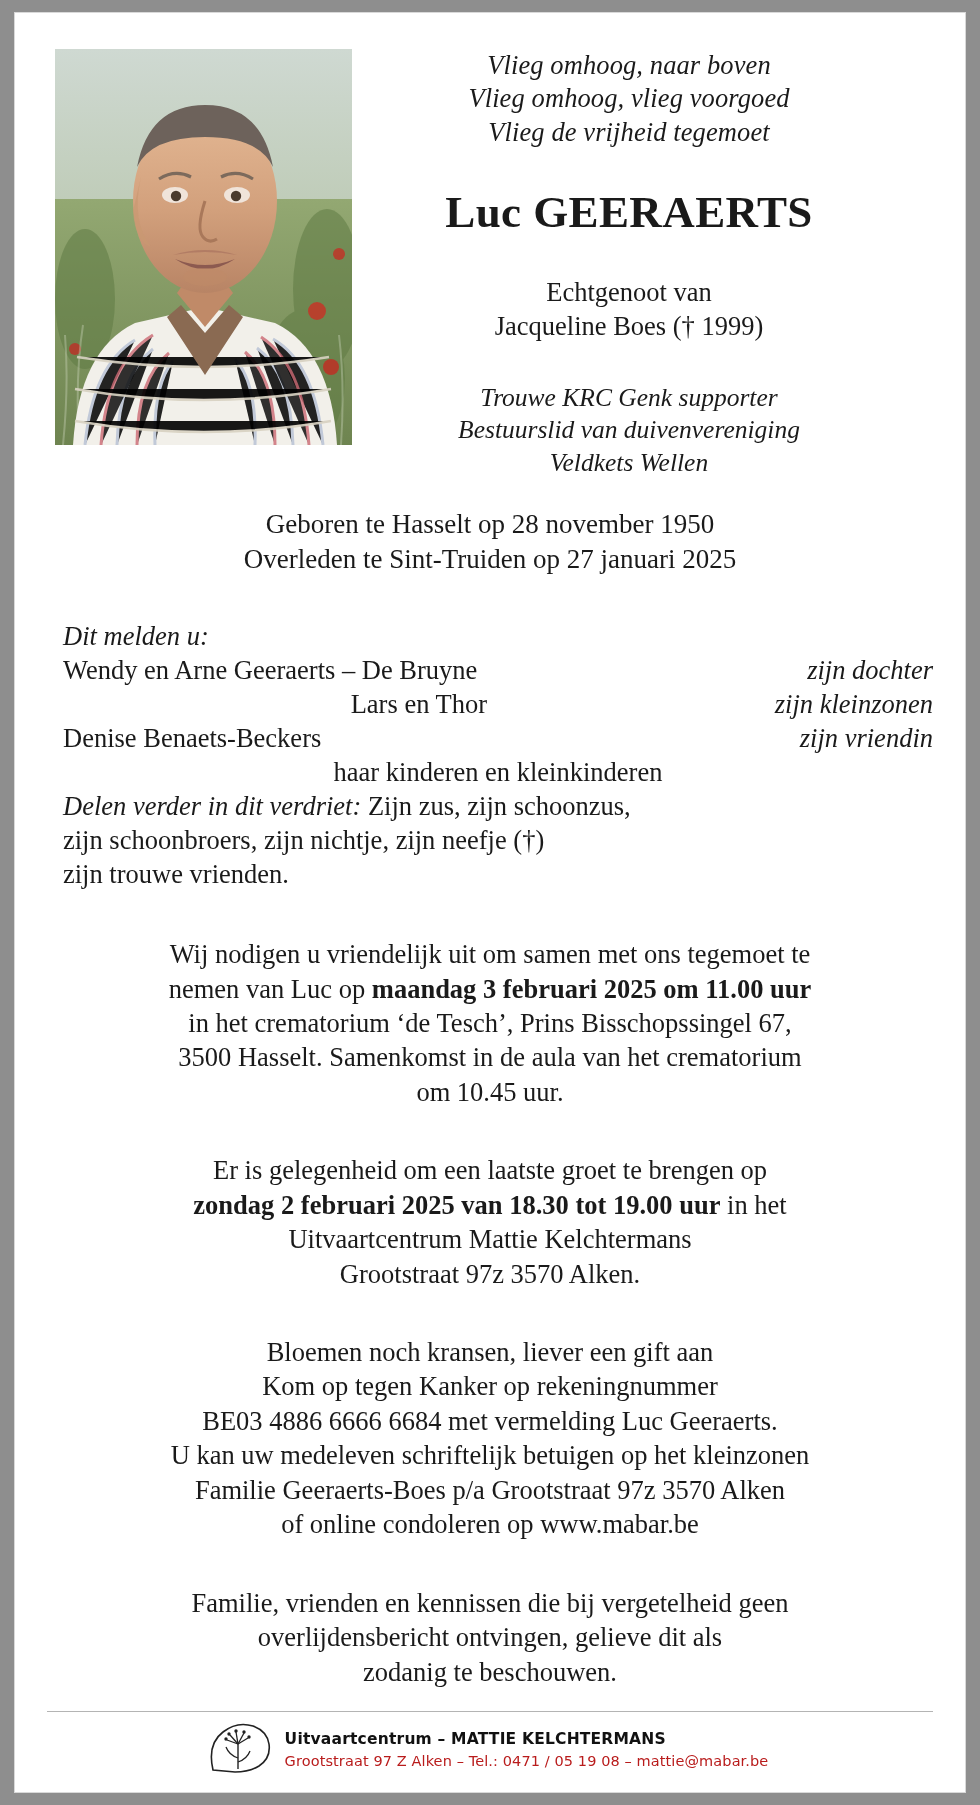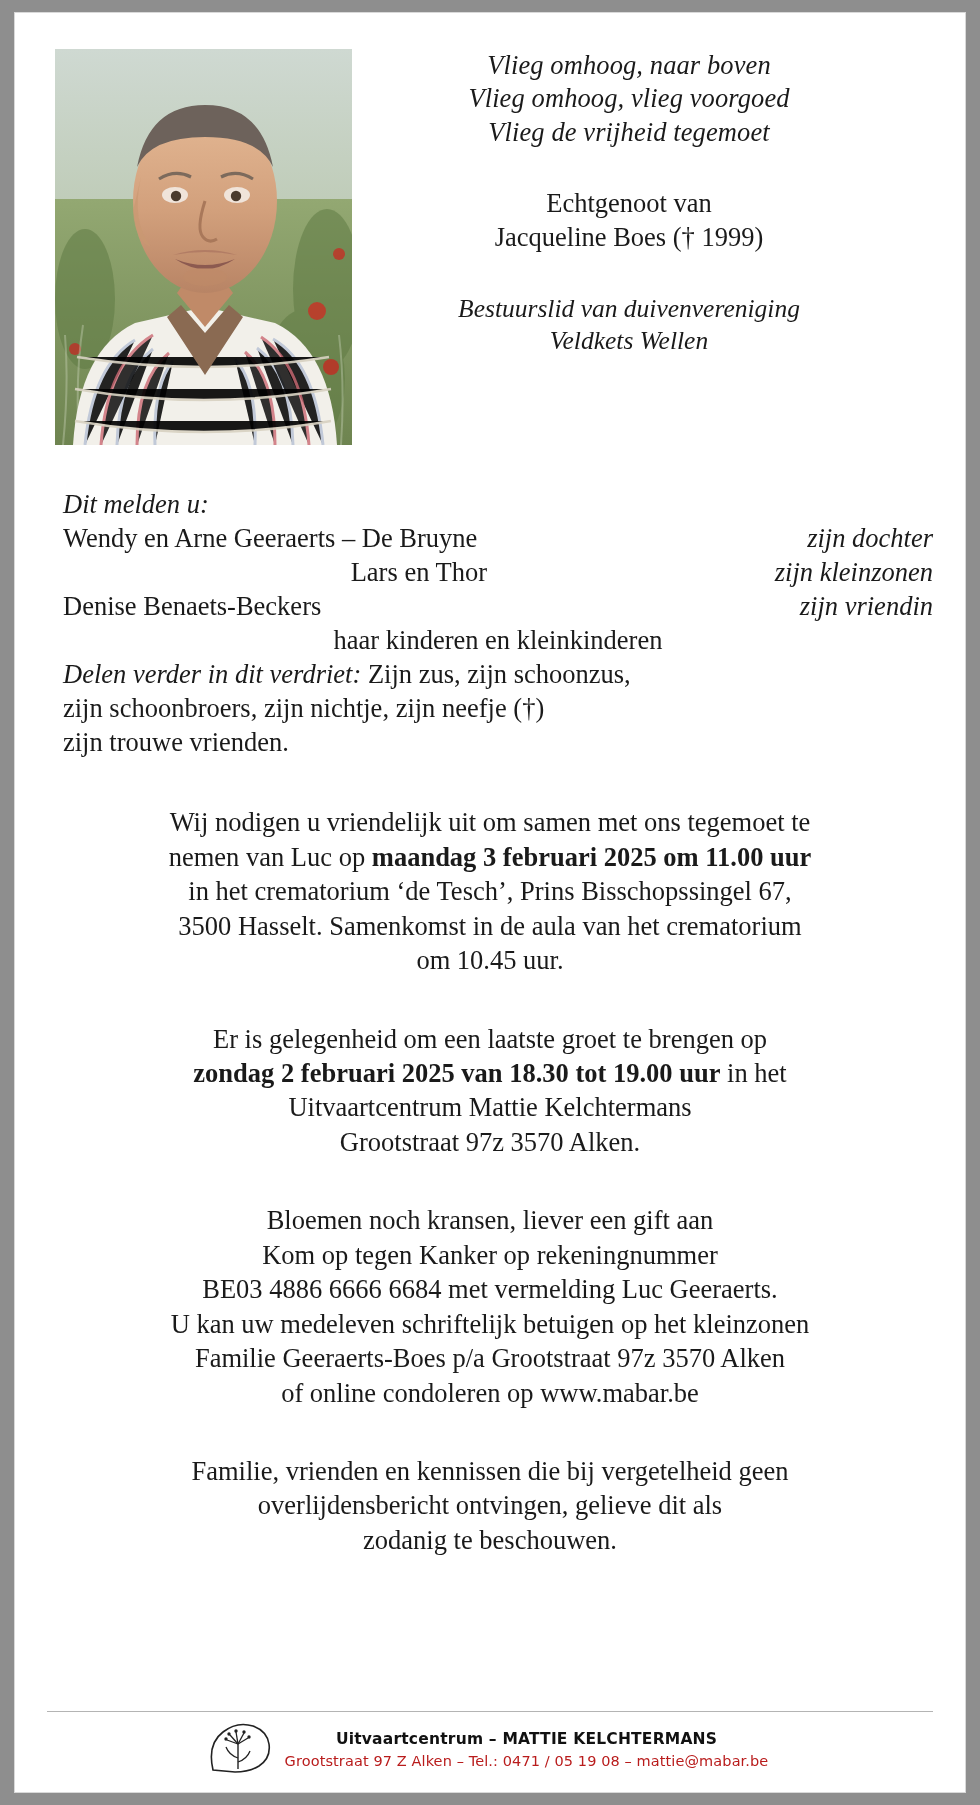--- a/index.html
+++ b/index.html
@@ -136,21 +136,20 @@
   }
   .footer {
     position: absolute;
     left: 0;
     right: 7px;
     bottom: 14px;
     display: flex;
     align-items: center;
     justify-content: center;
     gap: 14px;
-    text-align: center;
   }
   .footer-logo {
     width: 66px;
     height: 58px;
   }
   .footer-logo svg { display:block; width:100%; height:100%; }
   .footer-lines {
     font-family: "DejaVu Sans", "Liberation Sans", sans-serif;
   }
   .footer-title {
@@ -256,33 +255,39 @@
       </div>
     </div>
 
     <div class="header-text">
       <div class="poem">
         <div>Vlieg omhoog, naar boven</div>
         <div>Vlieg omhoog, vlieg voorgoed</div>
         <div>Vlieg de vrijheid tegemoet</div>
       </div>
 
+      <div class="deceased-name">Luc GEERAERTS</div>
 
       <div class="spouse-block">
         <div>Echtgenoot van</div>
         <div>Jacqueline Boes († 1999)</div>
       </div>
 
       <div class="roles-block">
+        <div>Trouwe KRC Genk supporter</div>
         <div>Bestuurslid van duivenvereniging</div>
         <div>Veldkets Wellen</div>
       </div>
     </div>
   </div>
 
+  <div class="dates">
+    <div>Geboren te Hasselt op 28 november 1950</div>
+    <div>Overleden te Sint-Truiden op 27 januari 2025</div>
+  </div>
 
   <div class="announce">
     <div class="lead">Dit melden u:</div>
 
     <div class="rel-row">
       <span class="rel-name left">Wendy en Arne Geeraerts – De Bruyne</span>
       <span class="rel-label">zijn dochter</span>
     </div>
     <div class="rel-row">
       <span class="rel-name center">Lars en Thor</span>

